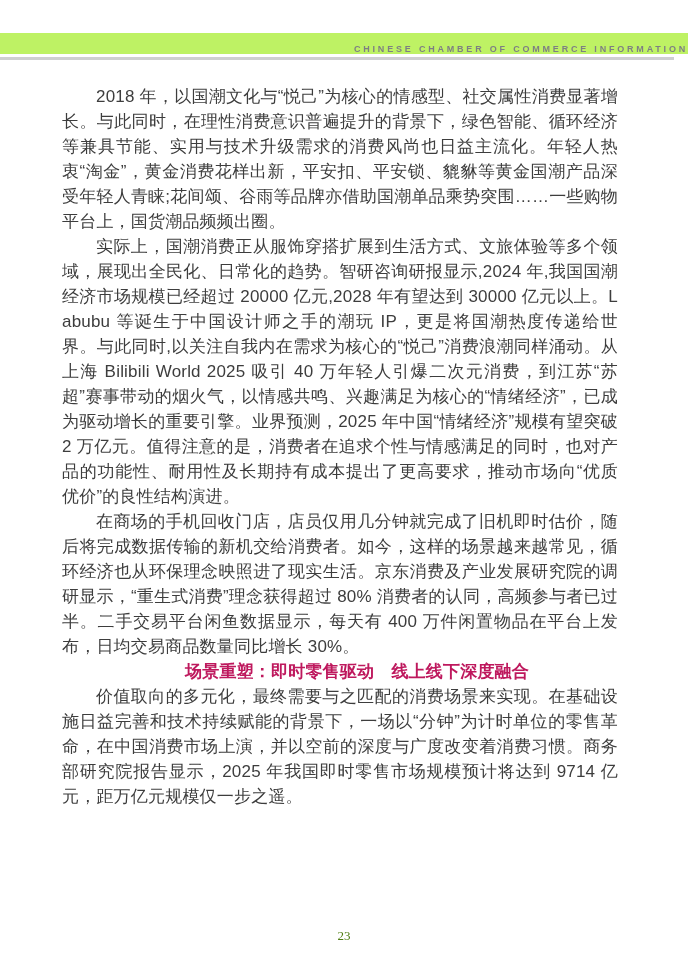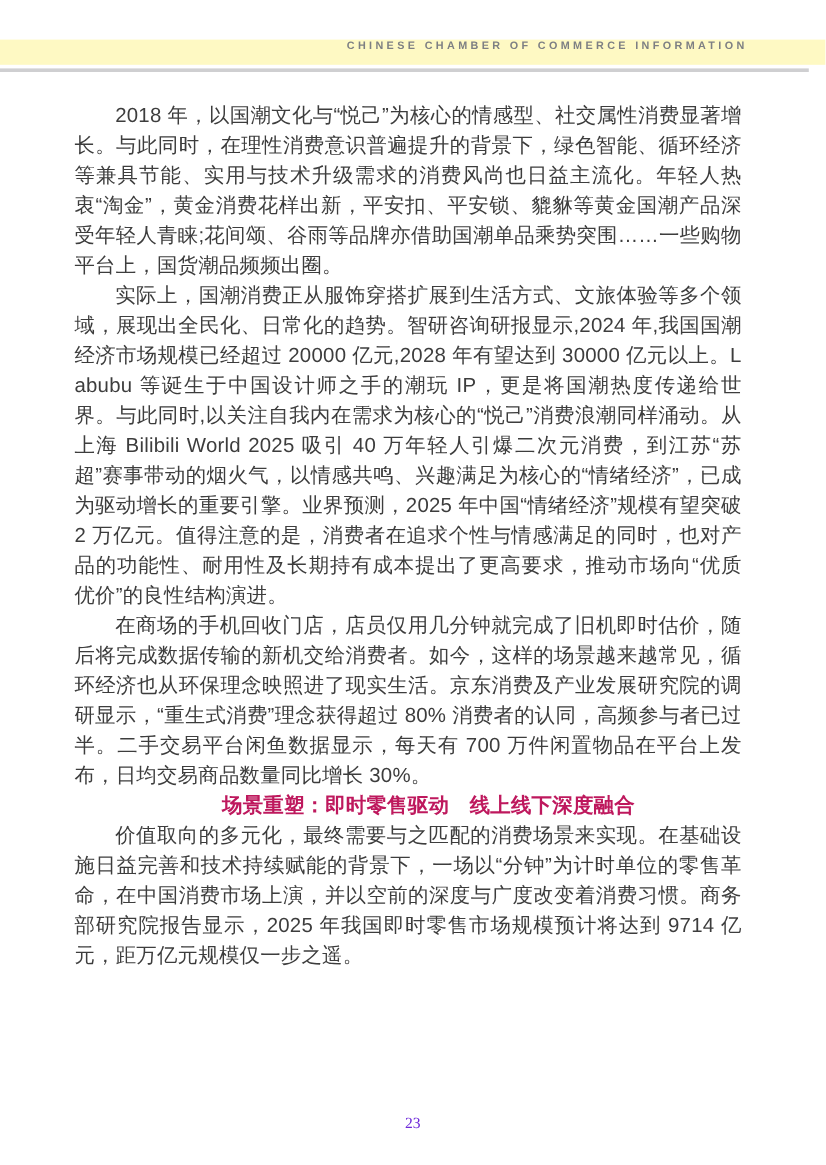--- a/index.html
+++ b/index.html
@@ -8,25 +8,24 @@
     height: 971px;
     background: #ffffff;
     position: relative;
     overflow: hidden;
     font-family: "Liberation Sans", sans-serif;
   }
   .header-band {
     position: absolute;
     top: 33px; left: 0; right: 0;
     height: 21px;
-    background: #fef9c3;
+    background: #bef264;
     display: flex;
-    align-items: flex-start;
+    align-items: flex-end;
     justify-content: flex-end;
-    padding-right: 65px;
     box-sizing: border-box;
   }
   .header-title {
     font-size: 9px;
     font-weight: bold;
     letter-spacing: 2.8px;
     color: #7d7f83;
     white-space: nowrap;
   }
   .header-rule {
@@ -60,33 +59,33 @@
     text-align: center;
     text-indent: 0;
     color: #be185d;
   }
   .page-footer {
     position: absolute;
     top: 928px; left: 0; right: 0;
     text-align: center;
     font-family: "Liberation Serif", serif;
     font-size: 13px;
-    color: #6d28d9;
+    color: #4d7c0f;
   }
 </style>
 </head>
 <body>
 
 <div class="header-band">
   <span class="header-title">CHINESE CHAMBER OF COMMERCE INFORMATION</span>
 </div>
 <div class="header-rule"></div>
 
 <div class="content">
   <p>2018 年，以国潮文化与“悦己”为核心的情感型、社交属性消费显著增长。与此同时，在理性消费意识普遍提升的背景下，绿色智能、循环经济等兼具节能、实用与技术升级需求的消费风尚也日益主流化。年轻人热衷“淘金”，黄金消费花样出新，平安扣、平安锁、貔貅等黄金国潮产品深受年轻人青睐;花间颂、谷雨等品牌亦借助国潮单品乘势突围……一些购物平台上，国货潮品频频出圈。</p>
   <p>实际上，国潮消费正从服饰穿搭扩展到生活方式、文旅体验等多个领域，展现出全民化、日常化的趋势。智研咨询研报显示,2024 年,我国国潮经济市场规模已经超过 20000 亿元,2028 年有望达到 30000 亿元以上。Labubu 等诞生于中国设计师之手的潮玩 IP，更是将国潮热度传递给世界。与此同时,以关注自我内在需求为核心的“悦己”消费浪潮同样涌动。从上海 Bilibili World 2025 吸引 40 万年轻人引爆二次元消费，到江苏“苏超”赛事带动的烟火气，以情感共鸣、兴趣满足为核心的“情绪经济”，已成为驱动增长的重要引擎。业界预测，2025 年中国“情绪经济”规模有望突破 2 万亿元。值得注意的是，消费者在追求个性与情感满足的同时，也对产品的功能性、耐用性及长期持有成本提出了更高要求，推动市场向“优质优价”的良性结构演进。</p>
-  <p>在商场的手机回收门店，店员仅用几分钟就完成了旧机即时估价，随后将完成数据传输的新机交给消费者。如今，这样的场景越来越常见，循环经济也从环保理念映照进了现实生活。京东消费及产业发展研究院的调研显示，“重生式消费”理念获得超过 80% 消费者的认同，高频参与者已过半。二手交易平台闲鱼数据显示，每天有 700 万件闲置物品在平台上发布，日均交易商品数量同比增长 30%。</p>
+  <p>在商场的手机回收门店，店员仅用几分钟就完成了旧机即时估价，随后将完成数据传输的新机交给消费者。如今，这样的场景越来越常见，循环经济也从环保理念映照进了现实生活。京东消费及产业发展研究院的调研显示，“重生式消费”理念获得超过 80% 消费者的认同，高频参与者已过半。二手交易平台闲鱼数据显示，每天有 400 万件闲置物品在平台上发布，日均交易商品数量同比增长 30%。</p>
   <p class="section-heading">场景重塑：即时零售驱动　线上线下深度融合</p>
   <p>价值取向的多元化，最终需要与之匹配的消费场景来实现。在基础设施日益完善和技术持续赋能的背景下，一场以“分钟”为计时单位的零售革命，在中国消费市场上演，并以空前的深度与广度改变着消费习惯。商务部研究院报告显示，2025 年我国即时零售市场规模预计将达到 9714 亿元，距万亿元规模仅一步之遥。</p>
 
 </div>
 
 <div class="page-footer">23</div>
 
 </body></html>

